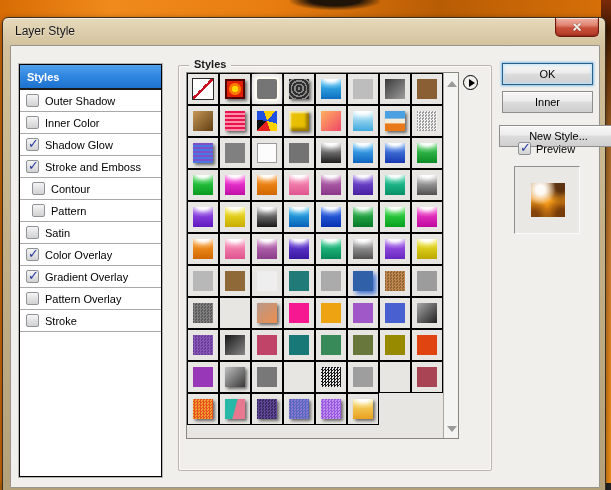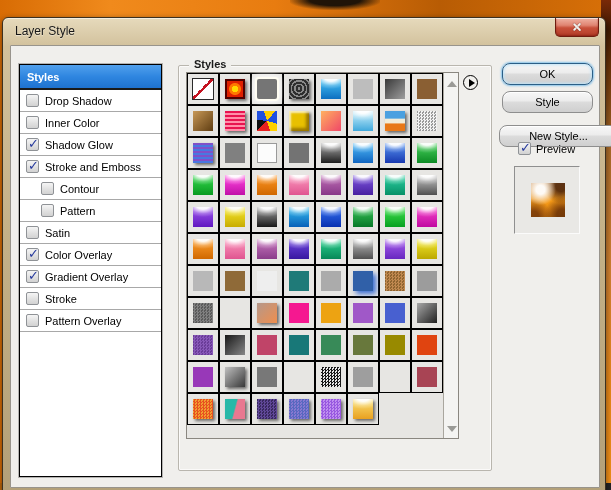--- a/index.html
+++ b/index.html
@@ -40,21 +40,21 @@
   
   .fx-list{position:absolute;left:8px;top:18px;width:143px;height:413px;
     background:#fff;border:1px solid #000;box-shadow:0 0 0 1px rgba(0,0,0,.25);font-size:11px;}
   .fx-sel{height:25px;background:linear-gradient(180deg,#51a0ec 0%,#2f86e0 50%,#1e72cf 100%);
     color:#fff;font-weight:bold;display:flex;align-items:center;padding-left:7px;
     border-bottom:2px solid #1a1a1a;}
   .fx-blend{height:23px;display:flex;align-items:center;padding-left:6px;color:#000;
     border-bottom:2px solid #2a2a2a;}
   .fx-row{height:22px;display:flex;align-items:center;gap:6px;padding-left:6px;
     border-bottom:1px solid #a8a8a8;color:#000;}
-  .fx-row.indent{padding-left:21px;}
+  .fx-row.indent{padding-left:12px;}
   .cb{width:13px;height:13px;flex:0 0 13px;border:1px solid #8f9296;border-radius:2px;
     background:linear-gradient(180deg,#f5f5f5,#dfdfdf 60%,#d2d2d2);position:relative;}
   .cb .tick{position:absolute;left:1px;top:-3px;font-size:13px;font-weight:bold;color:#24389c;}
 
   
   .groupbox{position:absolute;left:167px;top:19px;width:314px;height:406px;
     border:1px solid #b9b6ae;box-shadow:inset 0 0 0 1px rgba(255,255,255,.7);border-radius:2px;}
   .group-label{position:absolute;left:10px;top:-8px;padding:0 5px;background:#f0efec;
     font-size:11px;font-weight:bold;color:#1a1a1a;}
 
@@ -77,21 +77,21 @@
   .arr.up{top:8px;border-bottom:6px solid #9a9a96;}
   .arr.down{bottom:6px;border-top:6px solid #9a9a96;}
   
   .flyout{position:absolute;left:452px;top:29px;width:15px;height:15px;border:1px solid #000;
     border-radius:50%;background:#f2f1ee;display:flex;align-items:center;justify-content:center;}
   .flyout .tri{width:0;height:0;border-top:4px solid transparent;border-bottom:4px solid transparent;
     border-left:6px solid #000;margin-left:2px;}
 
   
   .btn{position:absolute;height:22px;font-size:11px;color:#000;text-align:center;line-height:20px;
-    border:1px solid #8e8e8e;border-radius:8px;
+    border:1px solid #8e8e8e;border-radius:0;
     background:linear-gradient(180deg,#f7f7f7 0%,#ececec 45%,#dcdcdc 50%,#cfcfcf 100%);
     box-shadow:inset 0 1px 0 #fff;}
   .btn.ok{left:491px;top:17px;width:91px;border:1px solid #2b5f87;
     box-shadow:0 0 2px 1px #86c2ea,inset 0 0 3px 1px #bfe3f8;}
   .btn.cancel{left:491px;top:45px;width:91px;}
   .btn.newstyle{left:488px;top:71px;width:119px;margin-top:8px;}
   .preview-row{position:absolute;left:507px;top:96px;display:flex;align-items:center;gap:5px;font-size:11px;color:#000;}
   .preview-well{position:absolute;left:503px;top:120px;width:66px;height:68px;background:#e9e8e5;
     border-top:1px solid #8f8f8f;border-left:1px solid #8f8f8f;border-right:1px solid #fbfbfb;border-bottom:1px solid #fbfbfb;}
   .preview-thumb{position:absolute;left:16px;top:16px;width:34px;height:34px;
@@ -120,21 +120,21 @@
 
     <div class="client">
 
       <div class="fx-list">
         <div class="fx-sel">
           <span>Styles</span>
         </div>
         <div id="fx-rows">
             <div class="fx-row">
               <span class="cb"></span>
-              <span>Drop Shadow</span>
+              <span>Outer Shadow</span>
             </div>
             <div class="fx-row">
               <span class="cb"></span>
               <span>Inner Color</span>
             </div>
             <div class="fx-row">
               <span class="cb">
                 <span class="tick">✓</span>
               </span>
               <span>Shadow Glow</span>
@@ -164,25 +164,25 @@
               <span>Color Overlay</span>
             </div>
             <div class="fx-row">
               <span class="cb">
                 <span class="tick">✓</span>
               </span>
               <span>Gradient Overlay</span>
             </div>
             <div class="fx-row">
               <span class="cb"></span>
+              <span>Pattern Overlay</span>
+            </div>
+            <div class="fx-row">
+              <span class="cb"></span>
               <span>Stroke</span>
-            </div>
-            <div class="fx-row">
-              <span class="cb"></span>
-              <span>Pattern Overlay</span>
             </div>
           </div>
       </div>
 
       <div class="groupbox">
         <span class="group-label">Styles</span>
       </div>
 
       <div class="grid-wrap">
         <div class="grid" id="swatch-grid">
@@ -443,21 +443,21 @@
           <div class="arr up"></div>
           <div class="arr down"></div>
         </div>
       </div>
 
       <div class="flyout">
         <div class="tri"></div>
       </div>
 
       <div class="btn ok">OK</div>
-      <div class="btn cancel">Style</div>
+      <div class="btn cancel">Inner</div>
       <div class="btn newstyle">New Style...</div>
 
       <div class="preview-row">
         <span class="cb" id="preview-cb">
             <span class="tick">✓</span>
           </span>
         <span>Preview</span>
       </div>
 
       <div class="preview-well">

